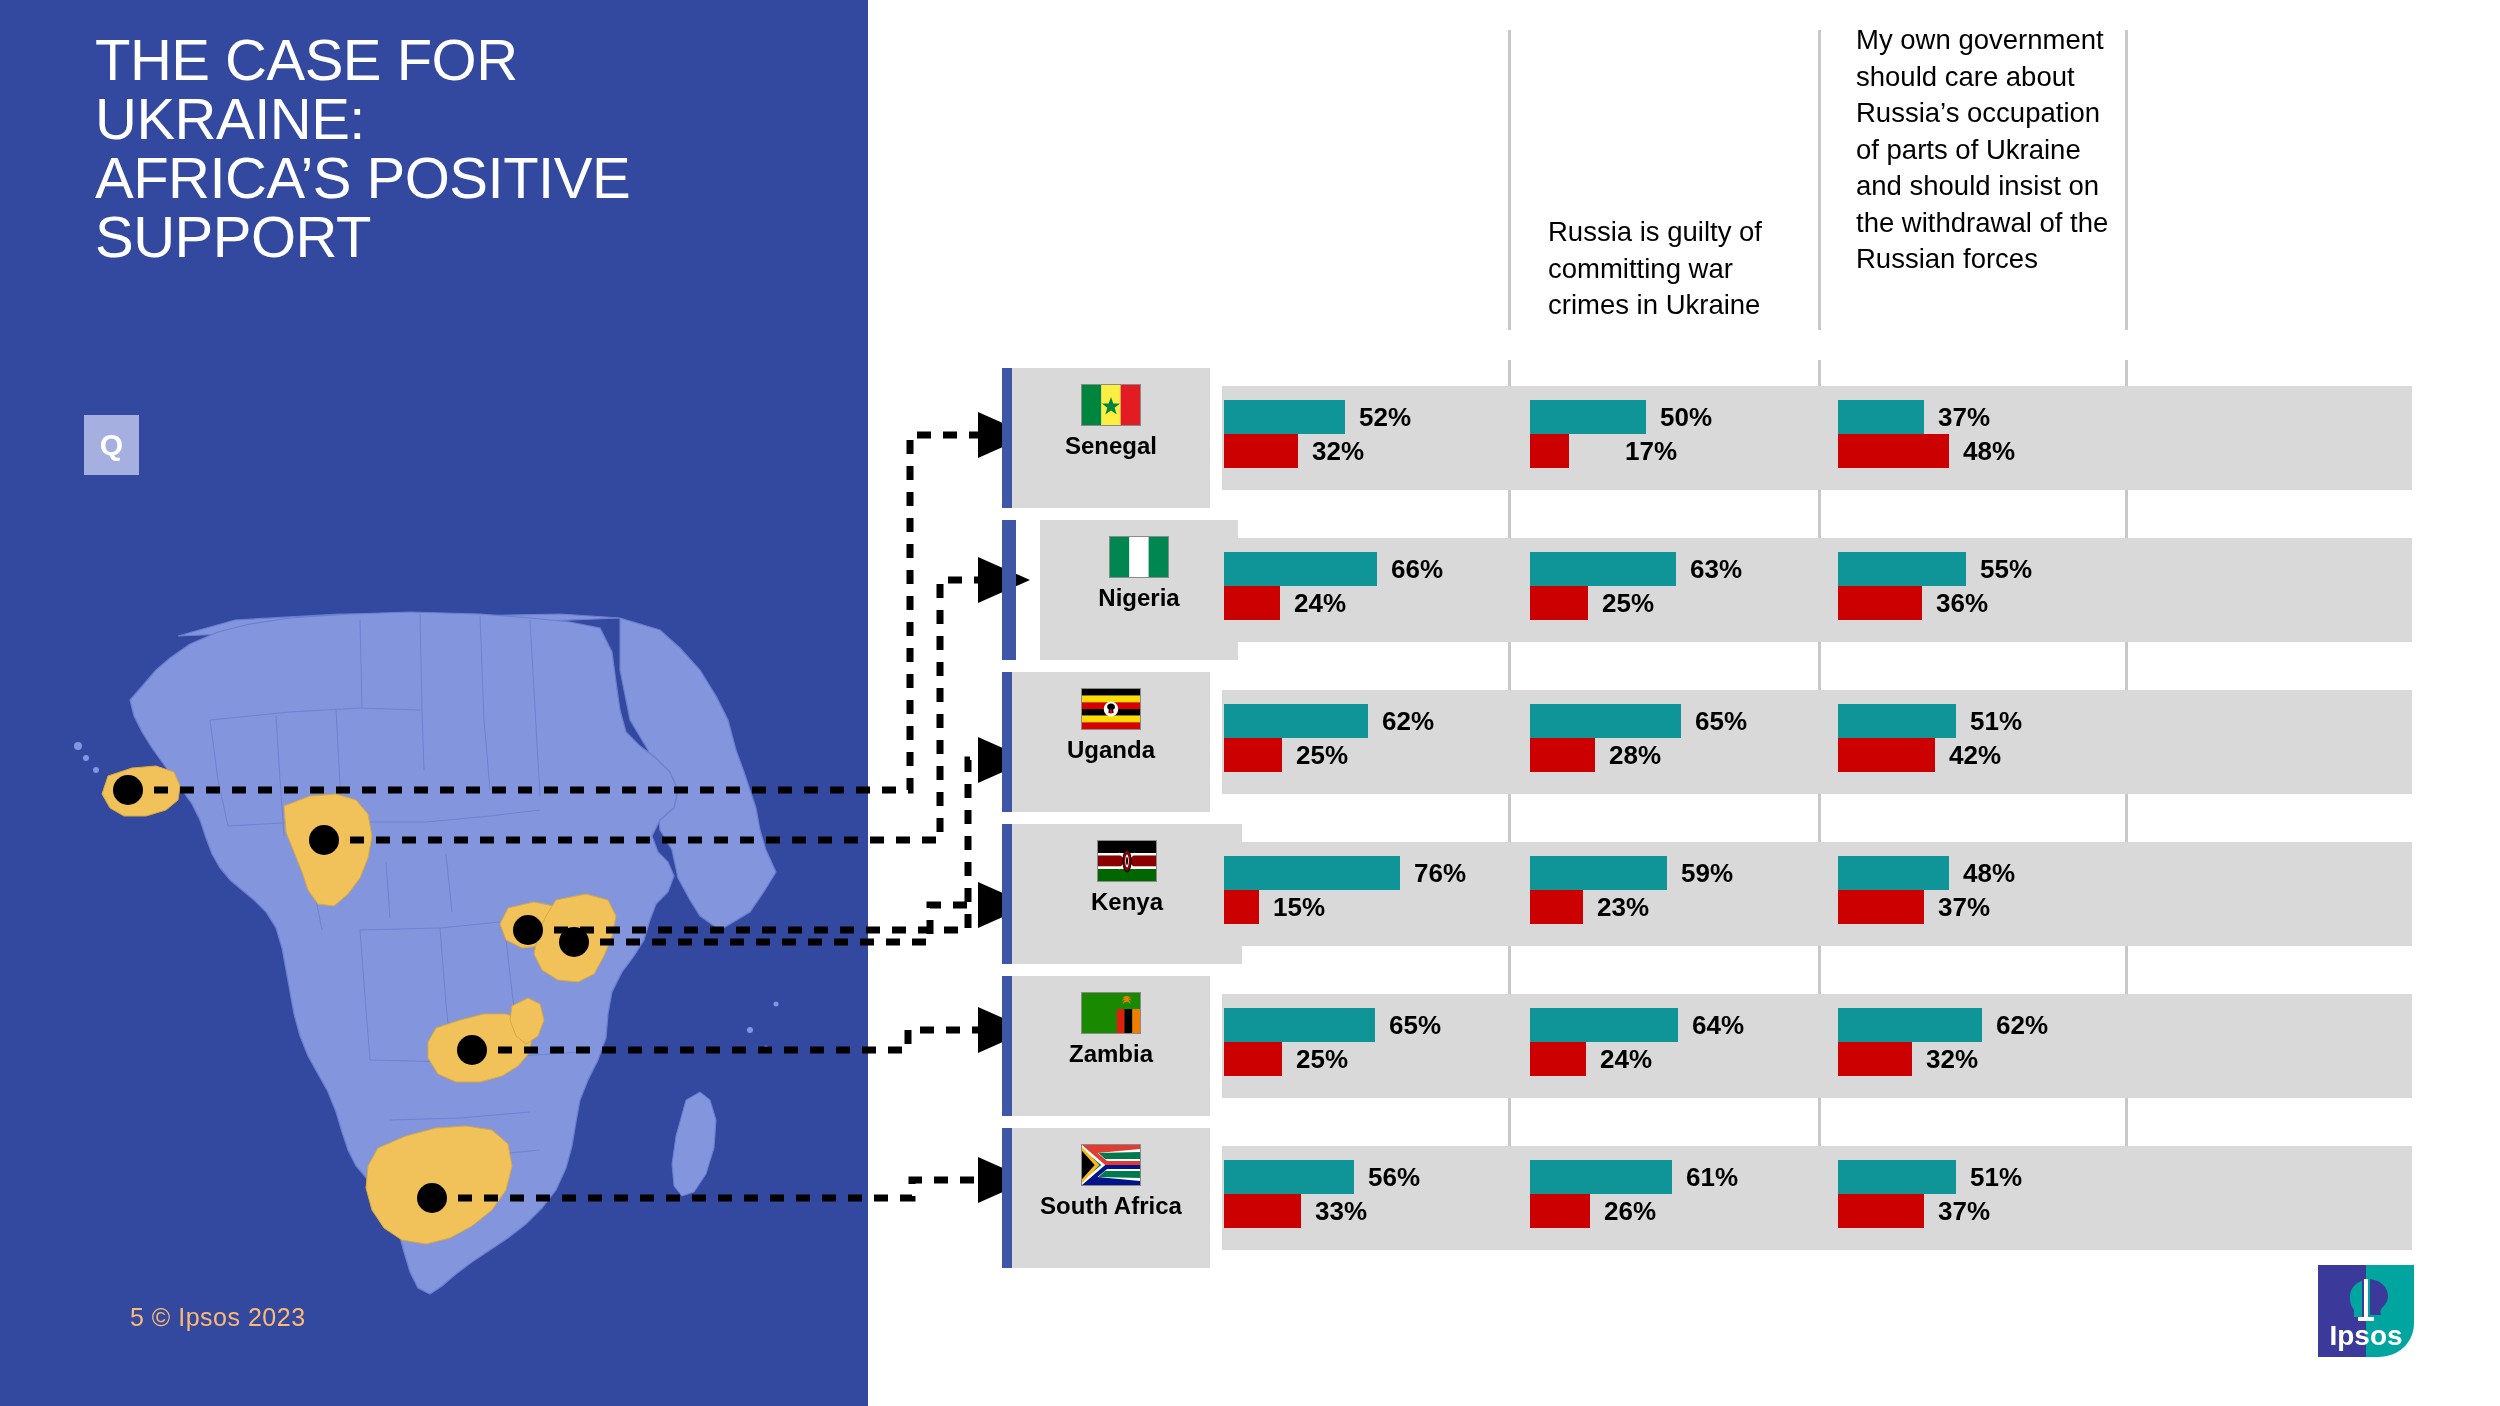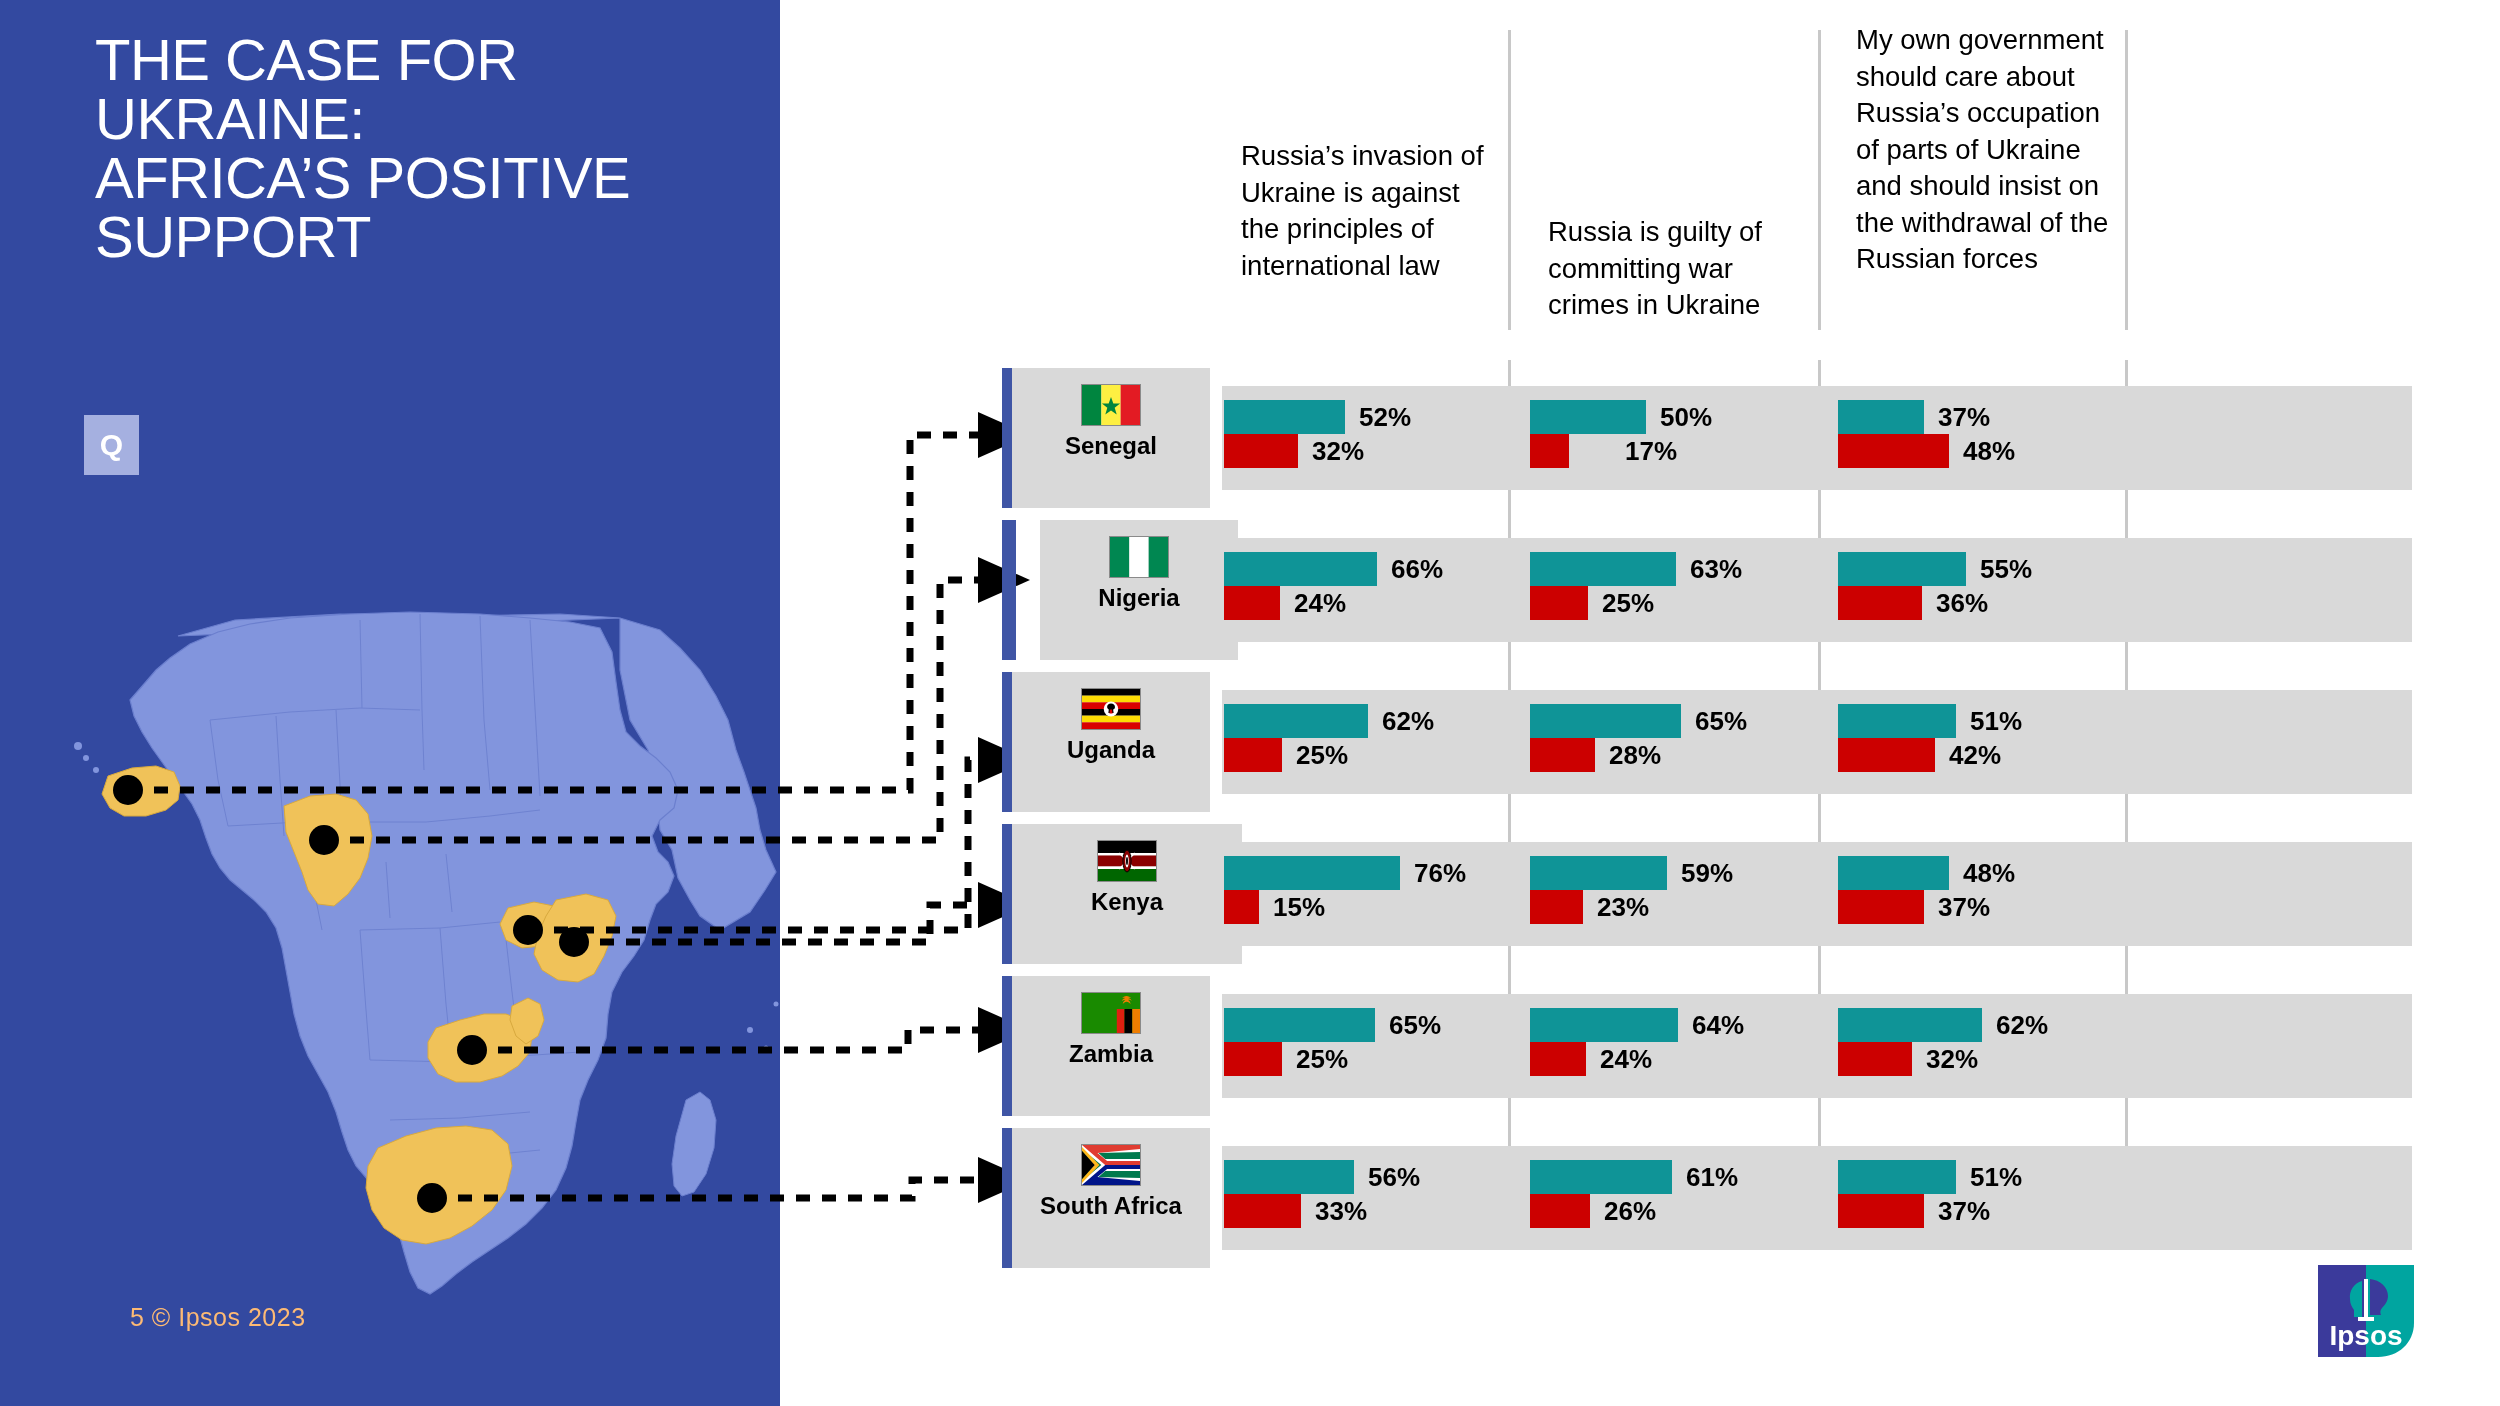--- a/index.html
+++ b/index.html
@@ -7,21 +7,21 @@
     width:2500px;height:1406px;
     background:#ffffff;
     font-family:"Liberation Sans", sans-serif;
     overflow:hidden;
     position:relative;
   }
   #slide{position:absolute;left:0;top:0;width:2500px;height:1406px;background:#fff;}
 
   
   #left-panel{
-    position:absolute;left:0;top:0;width:780px;height:1406px;
+    position:absolute;left:0;top:0;width:868px;height:1406px;
     background:#3349a0;
   }
   #slide-title{
     position:absolute;left:95px;top:30px;width:760px;
     color:#ffffff;font-size:58px;line-height:1.02;font-weight:400;
     letter-spacing:-0.5px;
     white-space:pre-line;
   }
   #q-badge{
     position:absolute;left:84px;top:415px;width:55px;height:60px;
@@ -216,21 +216,20 @@
     <g fill="#000000">
       <polygon points="978,412 1030,435 978,458"></polygon>
       <polygon points="978,557 1030,580 978,603"></polygon>
       <polygon points="978,737 1030,760 978,783"></polygon>
       <polygon points="978,882 1030,905 978,928"></polygon>
       <polygon points="978,1007 1030,1030 978,1053"></polygon>
       <polygon points="978,1157 1030,1180 978,1203"></polygon>
     </g>
   </svg>
 
-  <div class="col-header" style="left:1241px;top:138px;width:255px;">Russia’s invasion of Ukraine is against the principles of international law</div>
   <div class="col-header" style="left:1548px;top:214px;width:262px;">Russia is guilty of committing war crimes in Ukraine</div>
   <div class="col-header" style="left:1856px;top:22px;width:272px;">My own government should care about Russia’s occupation of parts of Ukraine and should insist on the withdrawal of the Russian forces</div>
 
   <div class="col-divider" style="left:1508px;top:30px;height:300px;"></div>
   <div class="col-divider" style="left:1818px;top:30px;height:300px;"></div>
   <div class="col-divider" style="left:2125px;top:30px;height:300px;"></div>
 
   <div class="col-divider" style="left:1508px;top:360px;height:890px;"></div>
   <div class="col-divider" style="left:1818px;top:360px;height:890px;"></div>
   <div class="col-divider" style="left:2125px;top:360px;height:890px;"></div>

